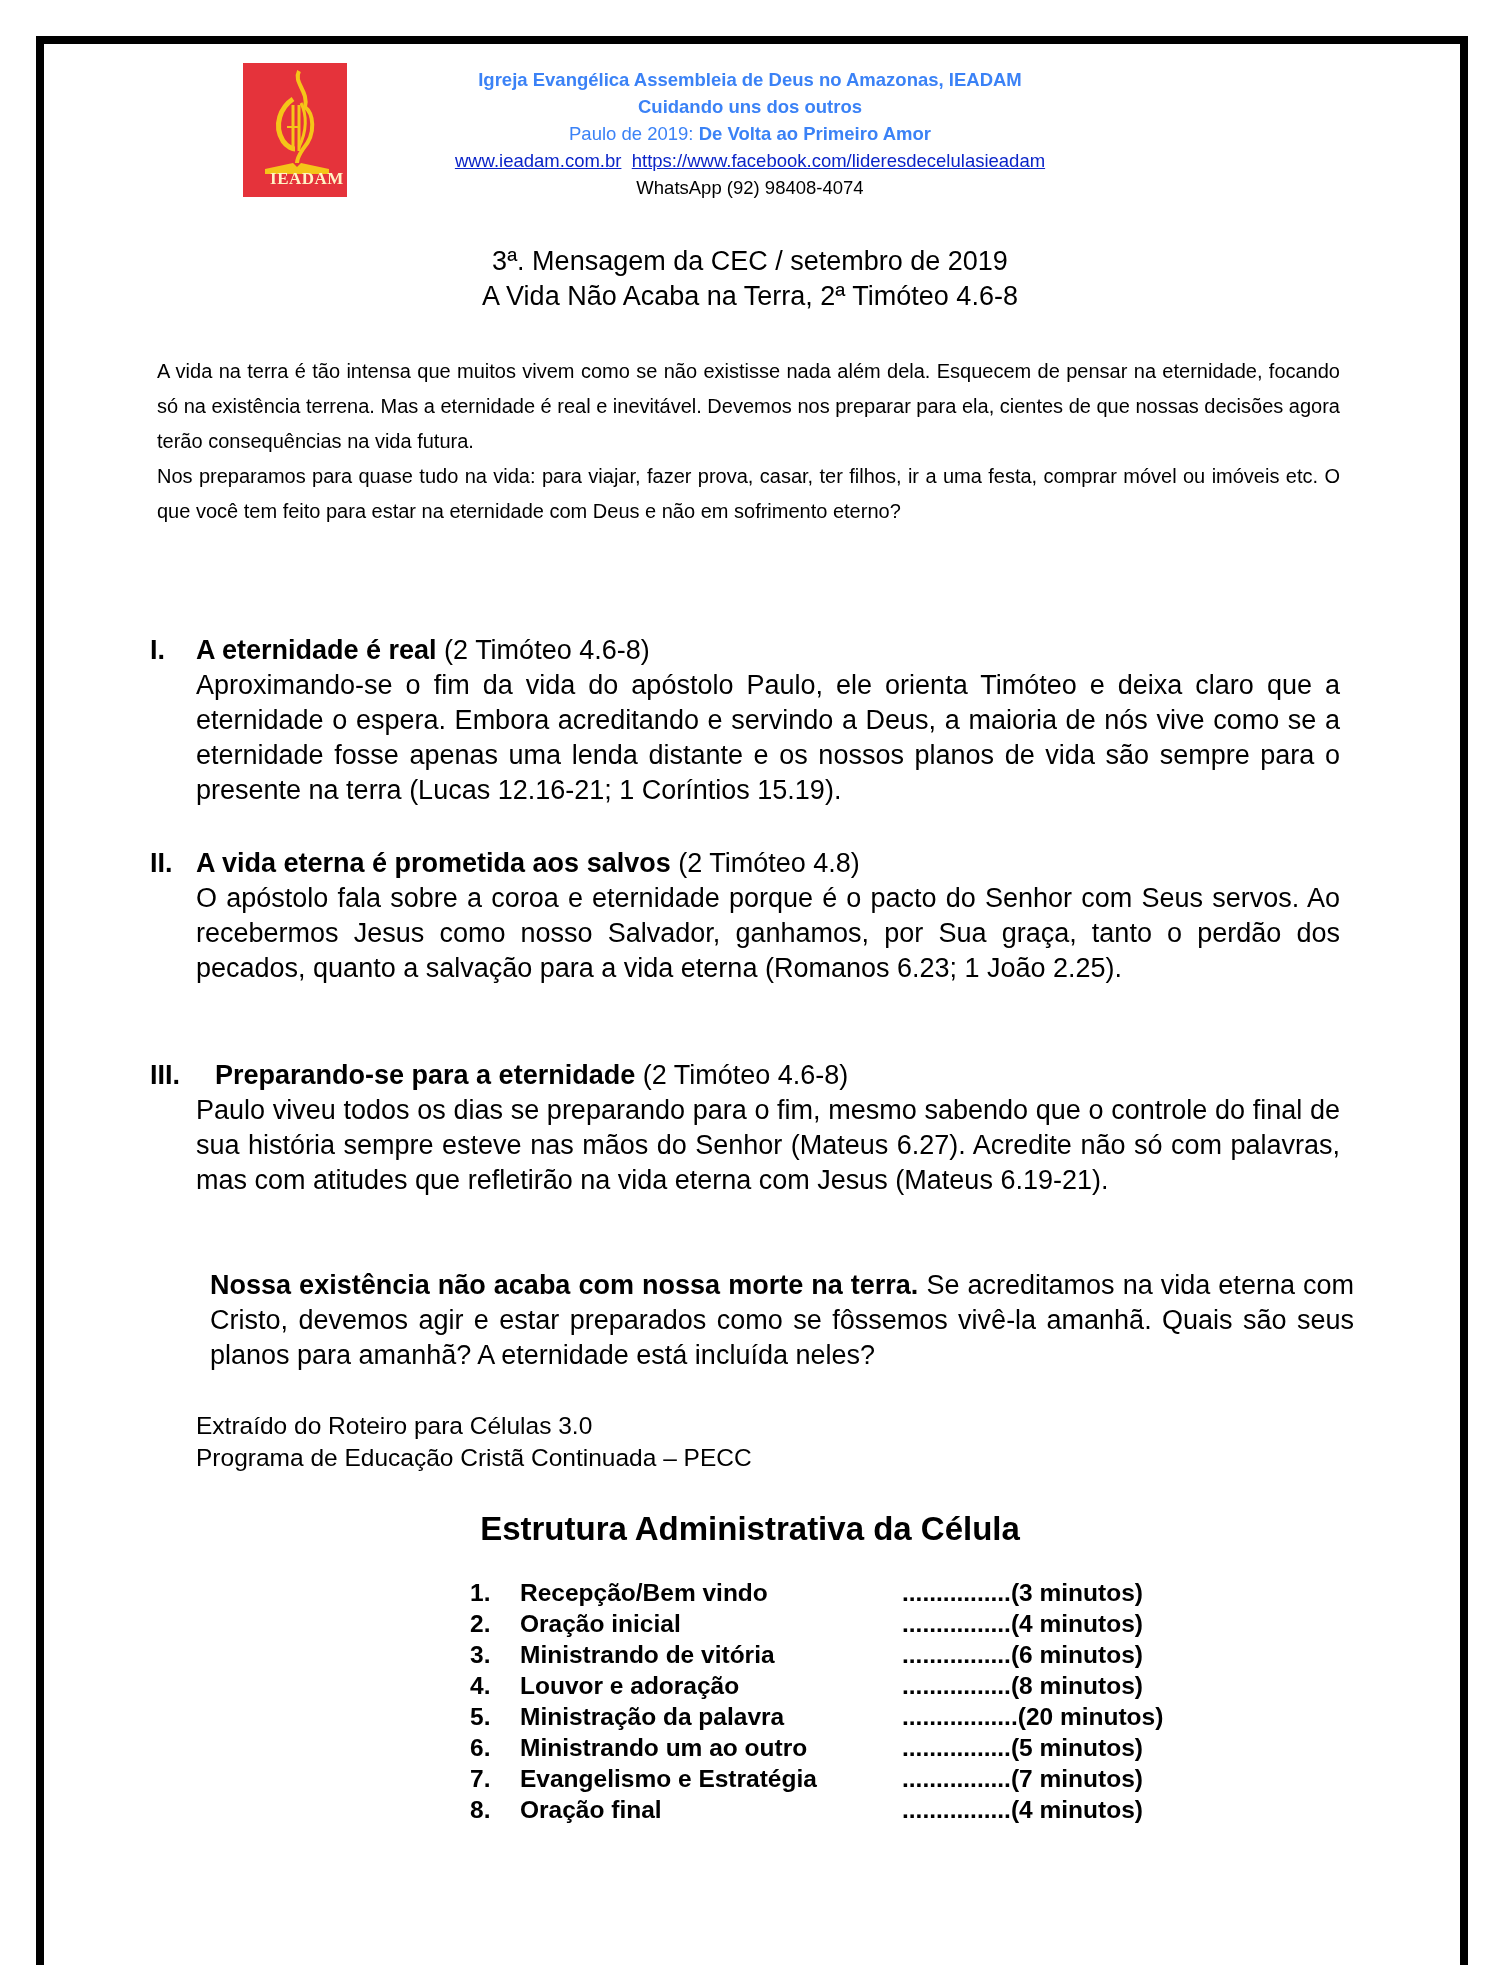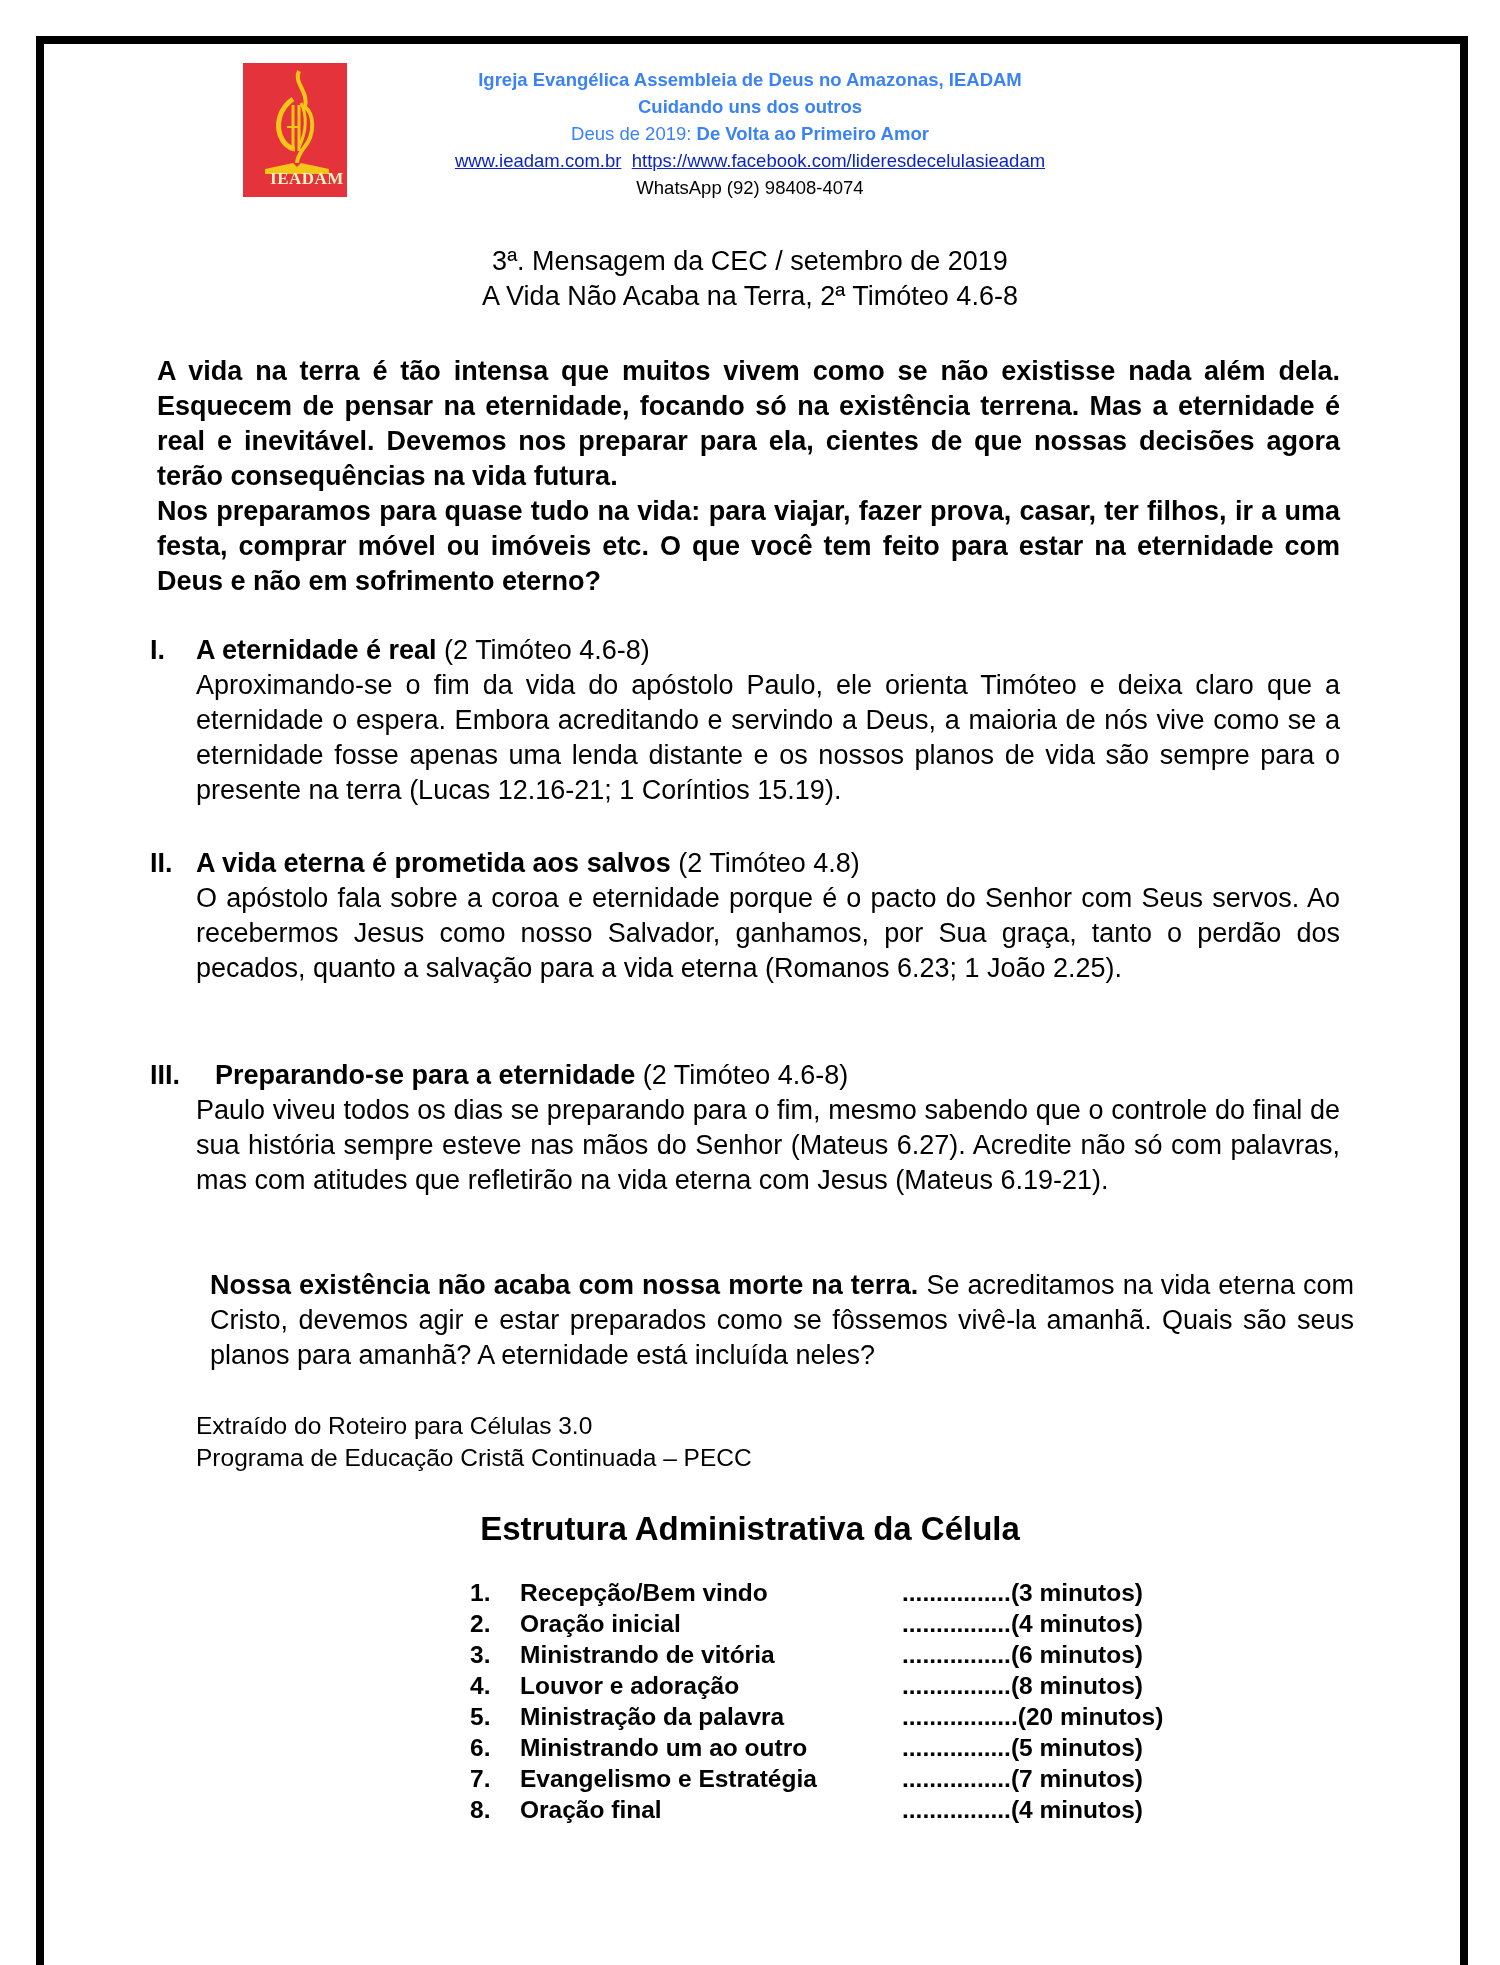--- a/index.html
+++ b/index.html
@@ -24,21 +24,21 @@
   }
   .header .red { color: #3b82f6; }
   .header .bold { font-weight: bold; }
   .header a { color: #0b24c8; text-decoration: underline; }
   .header .green { color: #000000; font-weight: normal; }
   .title-block {
     position: absolute; left: 150px; width: 1200px; top: 244px; text-align: center;
     font-size: 27px; line-height: 35px;
   }
   .body-text {
-    position: absolute; left: 157px; width: 1183px; font-size: 27px; line-height: 35px; text-align: justify; font-weight: bold;
+    position: absolute; left: 157px; width: 1183px; font-size: 20px; line-height: 35px; text-align: justify;
   }
   .body-text p { margin: 0; }
   .intro { top: 354px; }
   .section { position: absolute; left: 150px; width: 1190px; font-size: 27px; line-height: 35px; }
   .section .heading { display: flex; }
   .section .num { font-weight: bold; display: inline-block; }
   .section .ttl { font-weight: bold; }
   .section .content { margin-left: 46px; text-align: justify; }
   .s1 { top: 633px; }
   .s2 { top: 846px; }
@@ -67,21 +67,21 @@
     <line x1="56" y1="42" x2="56" y2="88" stroke="#f5c518" stroke-width="3"></line>
     <line x1="44" y1="64" x2="56" y2="64" stroke="#f5c518" stroke-width="2"></line>
     <path d="M22 106 L50 100 L54 104 L58 100 L86 106 L86 111 L22 111 Z" fill="#f5c518"></path>
   </svg>
   <div class="logo-text">IEADAM</div>
 </div>
 
 <div class="header">
   <div class="red bold">Igreja Evangélica Assembleia de Deus no Amazonas, IEADAM</div>
   <div class="red bold">Cuidando uns dos outros</div>
-  <div><span class="red">Deus de 2019: </span><span class="red bold">De Volta ao Primeiro Amor</span></div>
+  <div><span class="red">Paulo de 2019: </span><span class="red bold">De Volta ao Primeiro Amor</span></div>
   <div><a>www.ieadam.com.br</a>&nbsp;&nbsp;<a>https://www.facebook.com/lideresdecelulasieadam</a></div>
   <div class="green">WhatsApp (92) 98408-4074</div>
 </div>
 
 <div class="title-block">
   <div>3ª. Mensagem da CEC / setembro de 2019</div>
   <div>A Vida Não Acaba na Terra, 2ª Timóteo 4.6-8</div>
 </div>
 
 <div class="body-text intro">

